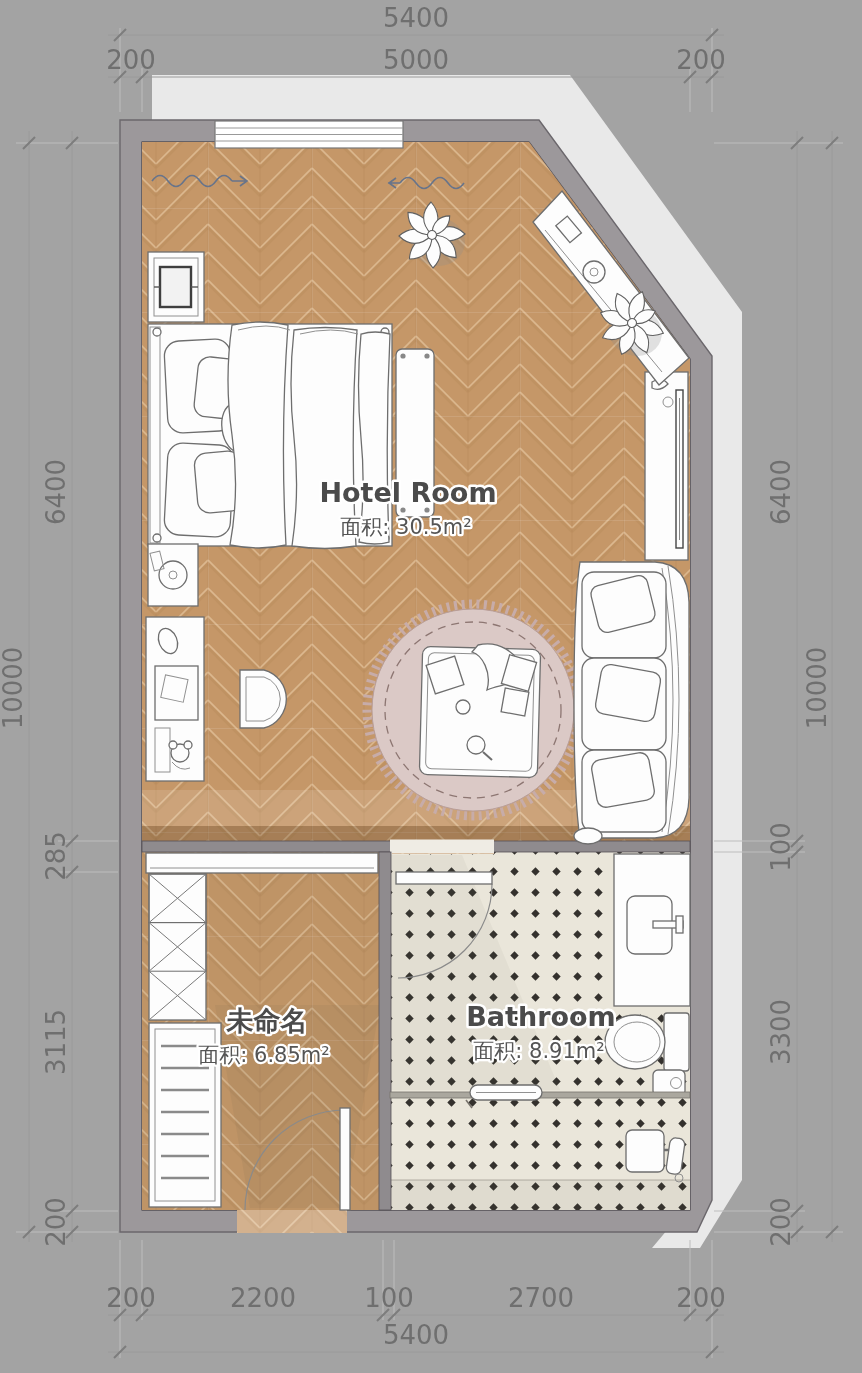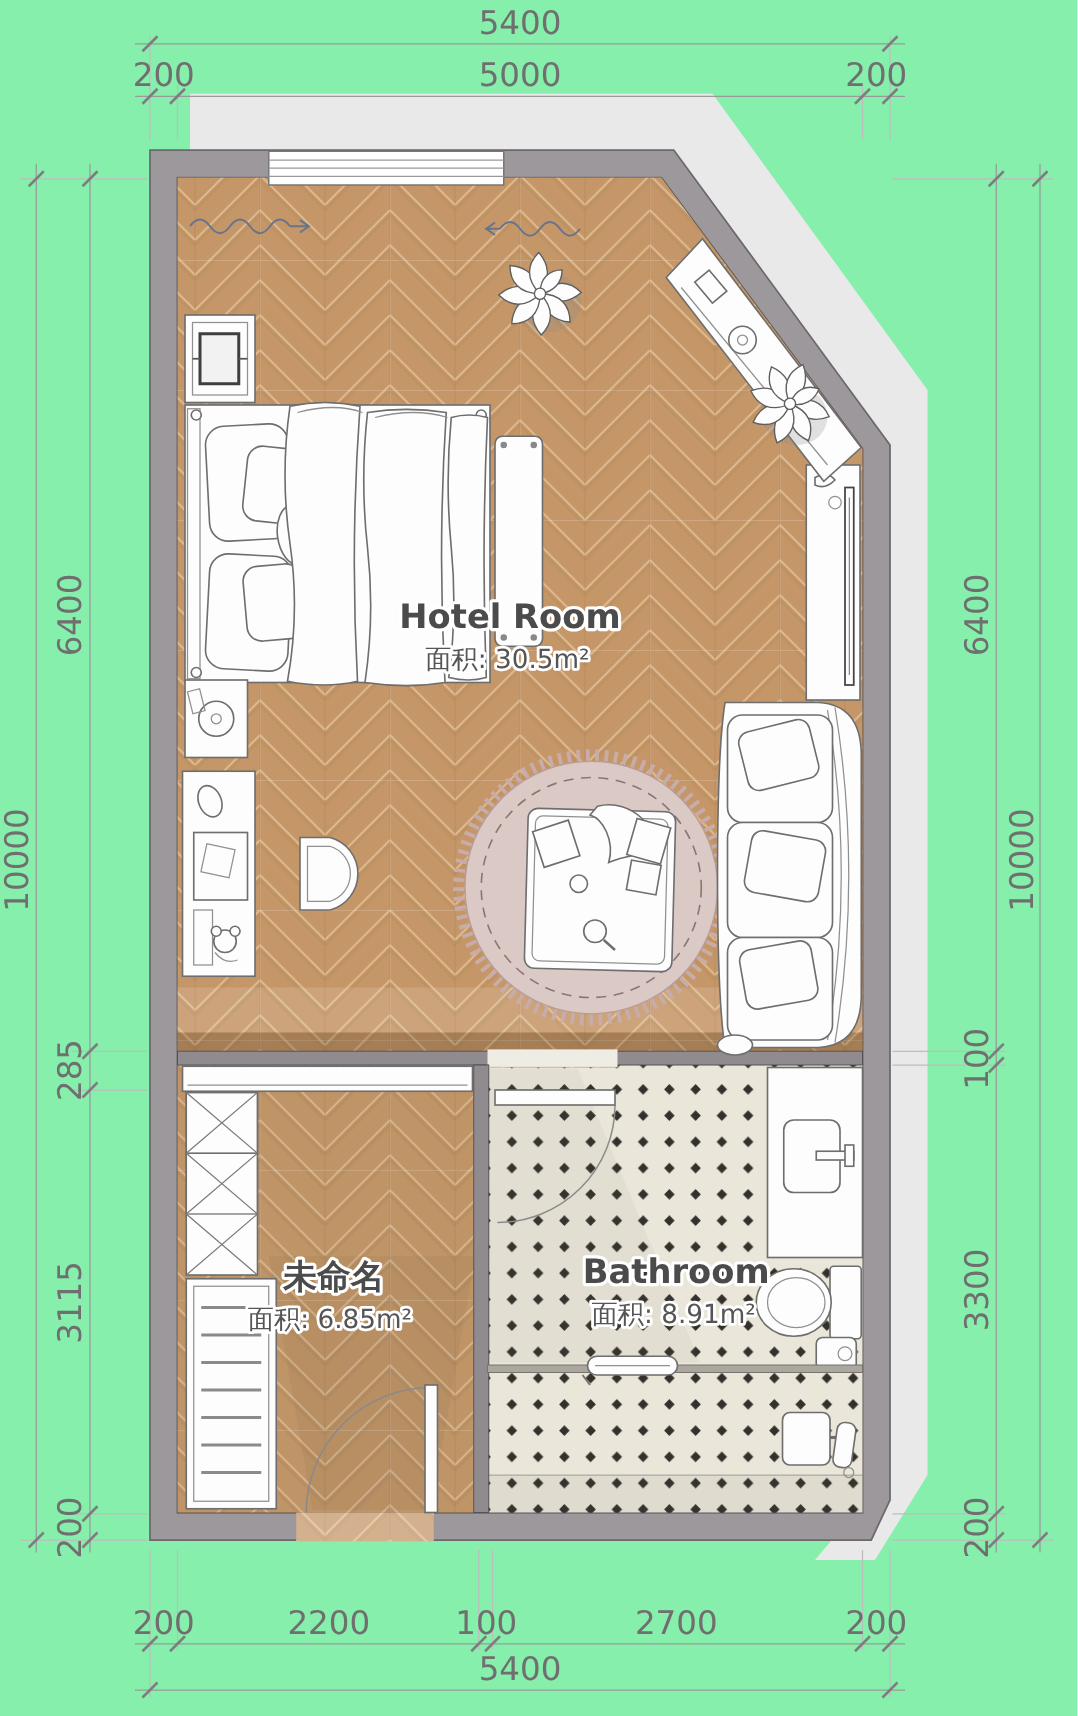--- a/index.html
+++ b/index.html
@@ -1,16 +1,16 @@
 <!DOCTYPE html>
 <html><head>
 <meta charset="utf-8">
 <style>
   html,body{margin:0;padding:0;background:#ffffff;}
-  .stage{position:relative;width:862px;height:1373px;background:#86efac;overflow:hidden;
+  .stage{position:relative;width:862px;height:1373px;background:#a3a3a3;overflow:hidden;
          font-family:"DejaVu Sans","Liberation Sans",sans-serif;}
   svg{display:block;}
   text{font-family:"DejaVu Sans","Liberation Sans",sans-serif;}
   .dimtxt{font-size:26px;fill:#6f6f6f;}
   .roomname{font-size:27px;font-weight:600;fill:#4b4b4b;stroke:#ffffff;stroke-width:5px;paint-order:stroke;stroke-linejoin:round;}
   .roomarea{font-size:21px;font-weight:500;fill:#555555;stroke:#ffffff;stroke-width:4.5px;paint-order:stroke;stroke-linejoin:round;}
   .furn{fill:#fdfdfd;stroke:#6e6e6e;stroke-width:1.3;}
   .furnthin{fill:none;stroke:#909090;stroke-width:1;}
   .dimline{stroke:#9a9a9a;stroke-width:1;}
   .tick{stroke:#7d7d7d;stroke-width:2;}

